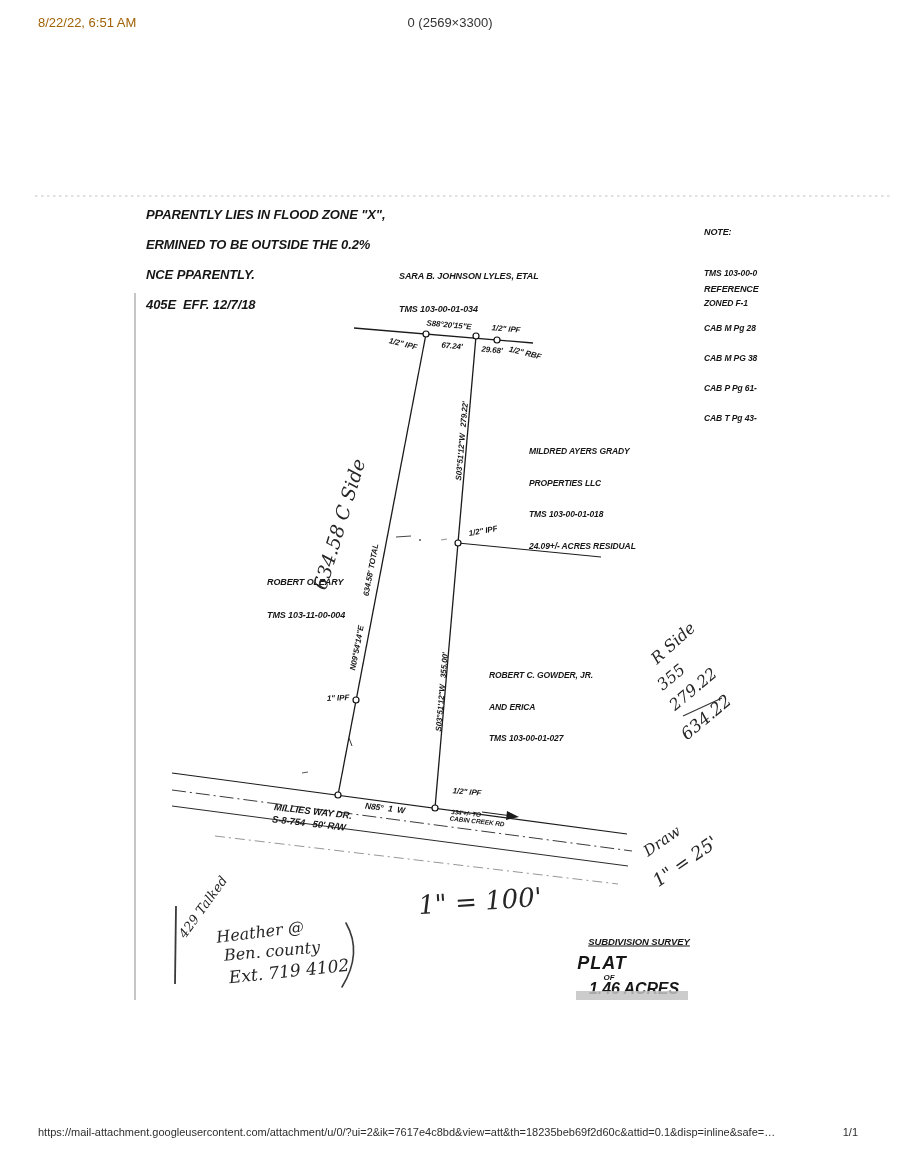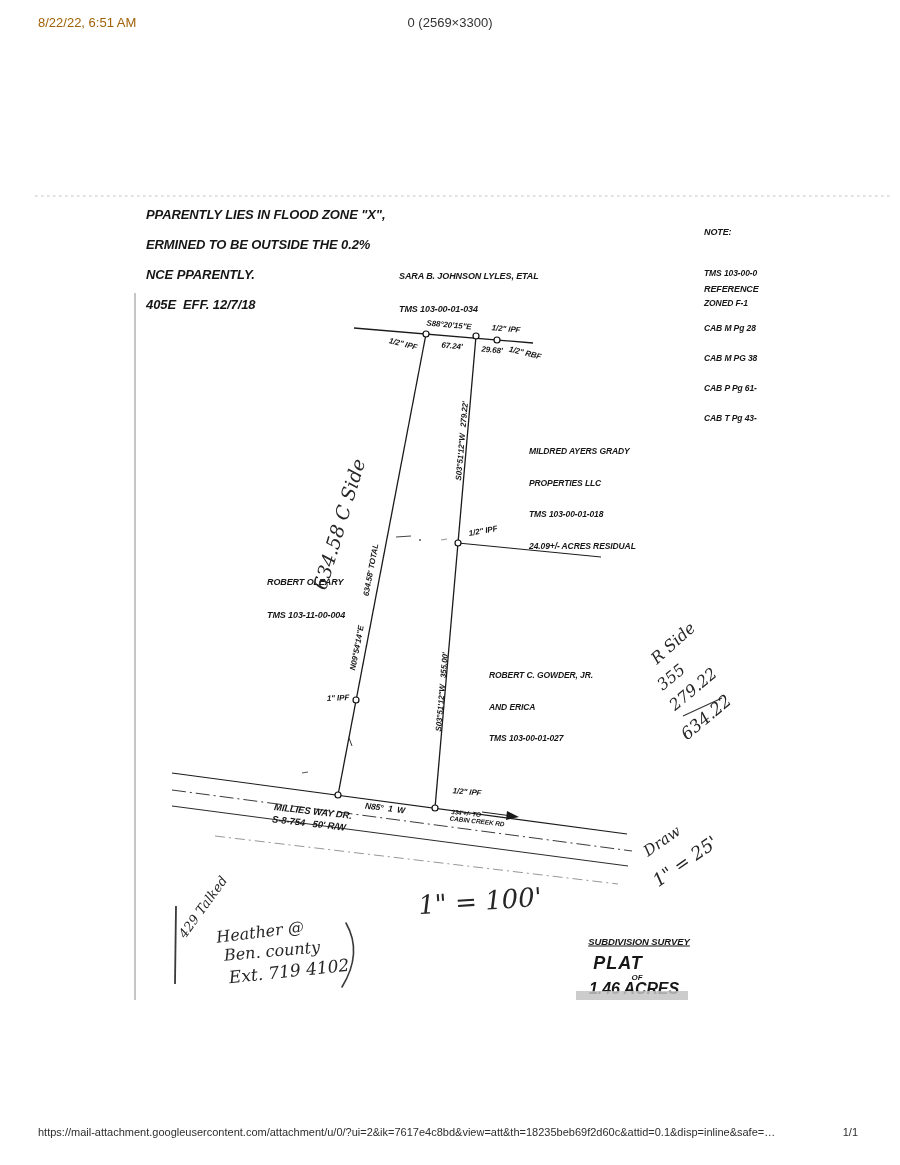--- a/index.html
+++ b/index.html
@@ -136,22 +136,22 @@
 <div class="lbl" style="left:483px; top:531px; font-size:8px; transform:translate(-50%,-50%) rotate(-10deg);">1/2" IPF</div>
 <div class="lbl" style="left:338px; top:698px; font-size:8px; transform:translate(-50%,-50%) rotate(-2deg);">1" IPF</div>
 <div class="lbl" style="left:467px; top:792px; font-size:8px; transform:translate(-50%,-50%) rotate(5deg);">1/2" IPF</div>
 <div class="lbl" style="left:385px; top:808px; font-size:8.5px; transform:translate(-50%,-50%) rotate(7deg);">N85°  1  W</div>
 <div class="lbl" style="left:313px; top:811px; font-size:9.5px; transform:translate(-50%,-50%) rotate(6.5deg);">MILLIES WAY DR.</div>
 <div class="lbl" style="left:309px; top:823px; font-size:9.5px; transform:translate(-50%,-50%) rotate(6.5deg);">S-8-754   50' R/W</div>
 <div class="lbl" style="left:466px; top:813px; font-size:6.5px; transform:translate(-50%,-50%) rotate(6deg);">334'+/- TO</div>
 <div class="lbl" style="left:477px; top:821px; font-size:6.5px; transform:translate(-50%,-50%) rotate(6deg);">CABIN CREEK RD</div>
 
 <div class="lbl" style="left:639px; top:941px; font-size:9.5px; transform:translate(-50%,-50%);text-decoration:underline;">SUBDIVISION SURVEY</div>
-<div class="lbl" style="left:618px; top:963px; font-size:18px; letter-spacing:1px; transform:translate(-50%,-50%);">PLAT</div>
-<div class="lbl" style="left:637px; top:977px; font-size:8px; transform:translate(-50%,-50%);">OF</div>
+<div class="lbl" style="left:602px; top:963px; font-size:18px; letter-spacing:1px; transform:translate(-50%,-50%);">PLAT</div>
+<div class="lbl" style="left:609px; top:977px; font-size:8px; transform:translate(-50%,-50%);">OF</div>
 <div class="lbl" style="left:634px; top:989px; font-size:16px; transform:translate(-50%,-50%);">1.46 ACRES</div>
 <div class="clip-band"></div>
 
 <div class="hw" style="left:339px; top:524px; font-size:19px; transform:translate(-50%,-50%) rotate(-73deg);">634.58 C Side</div>
 <div class="hw" style="left:673px; top:643px; font-size:16px; transform:translate(-50%,-50%) rotate(-42deg);">R Side</div>
 <div class="hw" style="left:671px; top:677px; font-size:16px; transform:translate(-50%,-50%) rotate(-40deg);">355</div>
 <div class="hw" style="left:693px; top:689px; font-size:16px; transform:translate(-50%,-50%) rotate(-40deg);">279.22</div>
 <div class="hw" style="left:706px; top:717px; font-size:17px; transform:translate(-50%,-50%) rotate(-40deg);">634.22</div>
 <div class="hw" style="left:480px; top:901px; font-size:26px; transform:translate(-50%,-50%) rotate(-4deg);">1" = 100'</div>
 <div class="hw" style="left:662px; top:841px; font-size:15px; transform:translate(-50%,-50%) rotate(-35deg);">Draw</div>

